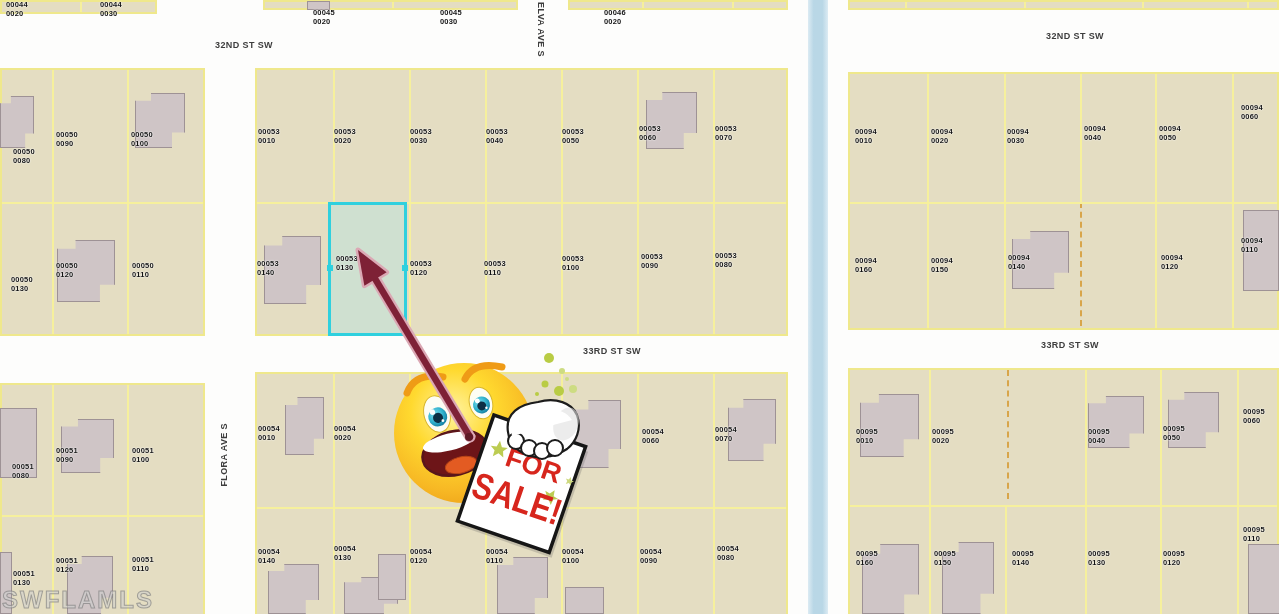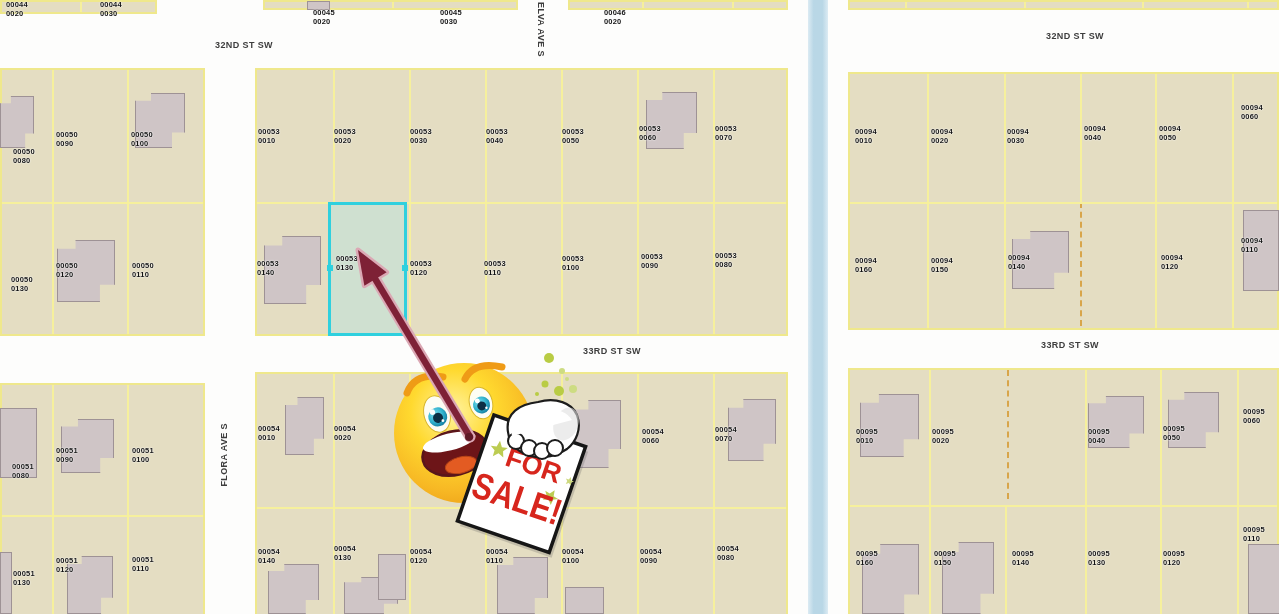--- a/index.html
+++ b/index.html
@@ -340,13 +340,14 @@
       <circle cx="549" cy="358" r="5" fill="#b9cc44"></circle>
       <circle cx="562" cy="371" r="3" fill="#cddc82"></circle>
       <circle cx="545" cy="384" r="3.5" fill="#b9cc44"></circle>
       <circle cx="559" cy="391" r="5" fill="#b9cc44"></circle>
       <circle cx="573" cy="389" r="4" fill="#cddc82"></circle>
       <circle cx="537" cy="394" r="2" fill="#b9cc44"></circle>
       <circle cx="567" cy="379" r="2" fill="#cddc82"></circle>
     </g>
   </svg>
 
+  <div id="watermark">SWFLAMLS</div>
 </div>
 
 </body></html>

